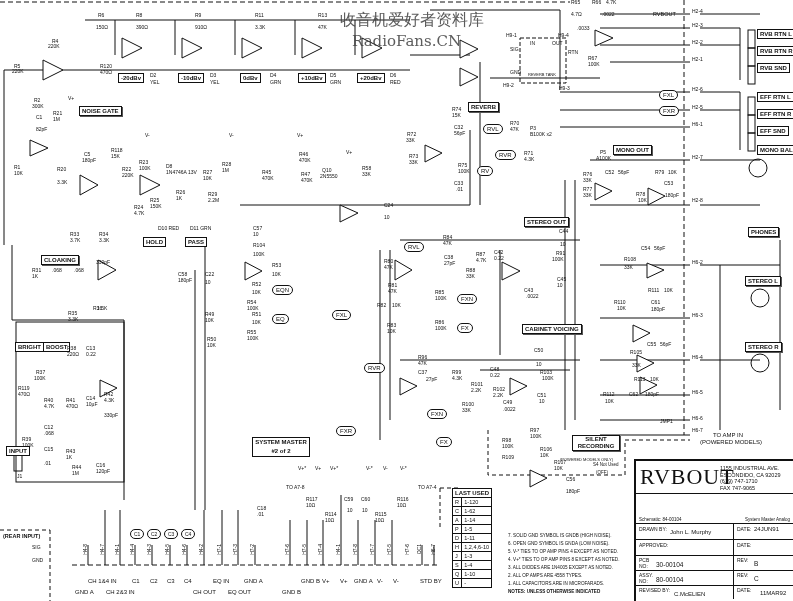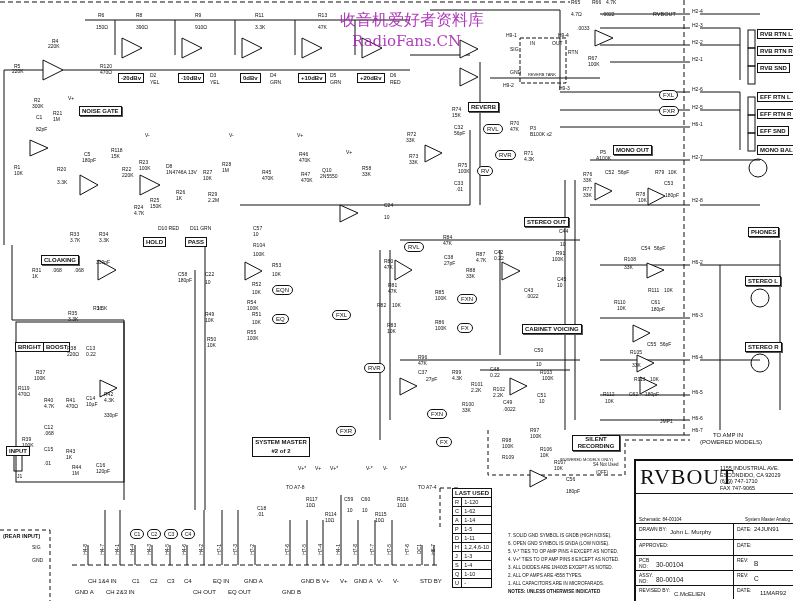--- a/index.html
+++ b/index.html
@@ -2,21 +2,21 @@
 <html><head>
 <meta charset="utf-8">
 <style>
   html,body{margin:0;padding:0;background:#fff;}
   body{width:793px;height:601px;position:relative;overflow:hidden;font-family:"Liberation Sans",sans-serif;color:#111;}
   svg#schem{position:absolute;left:0;top:0;}
   .t{position:absolute;font-size:5px;line-height:5px;white-space:nowrap;color:#111;}
   .lbl{position:absolute;font-size:6px;font-weight:bold;border:1px solid #111;padding:0 2px;background:#fff;white-space:nowrap;line-height:8px;}
   .lbl.sh{box-shadow:1px 1px 0 #555;}
   .oval{position:absolute;font-size:6px;border:1px solid #111;border-radius:6px;padding:0 3px;background:#fff;line-height:8px;white-space:nowrap;}
-  .wm{position:absolute;color:#a21caf;font-family:"DejaVu Serif",serif;white-space:nowrap;opacity:0.85;}
+  .wm{position:absolute;color:#404040;font-family:"DejaVu Serif",serif;white-space:nowrap;opacity:0.85;}
   .tb{position:absolute;border:2px solid #111;background:#fff;}
   .row{position:absolute;left:0;right:0;border-top:1px solid #111;}
   .k{position:absolute;font-size:5px;}
   .v{position:absolute;font-size:7px;}
   table.lu{position:absolute;border-collapse:collapse;font-size:5.5px;background:#fff;}
   table.lu td,table.lu th{border:1px solid #111;padding:0 2px;height:8px;line-height:8px;}
   table.lu th{font-size:6px;}
   .notes{position:absolute;font-size:4.6px;line-height:8px;white-space:nowrap;}
   .conn{position:absolute;font-size:5px;writing-mode:vertical-rl;transform:rotate(180deg);}
   .bus{position:absolute;font-size:6px;white-space:nowrap;}

